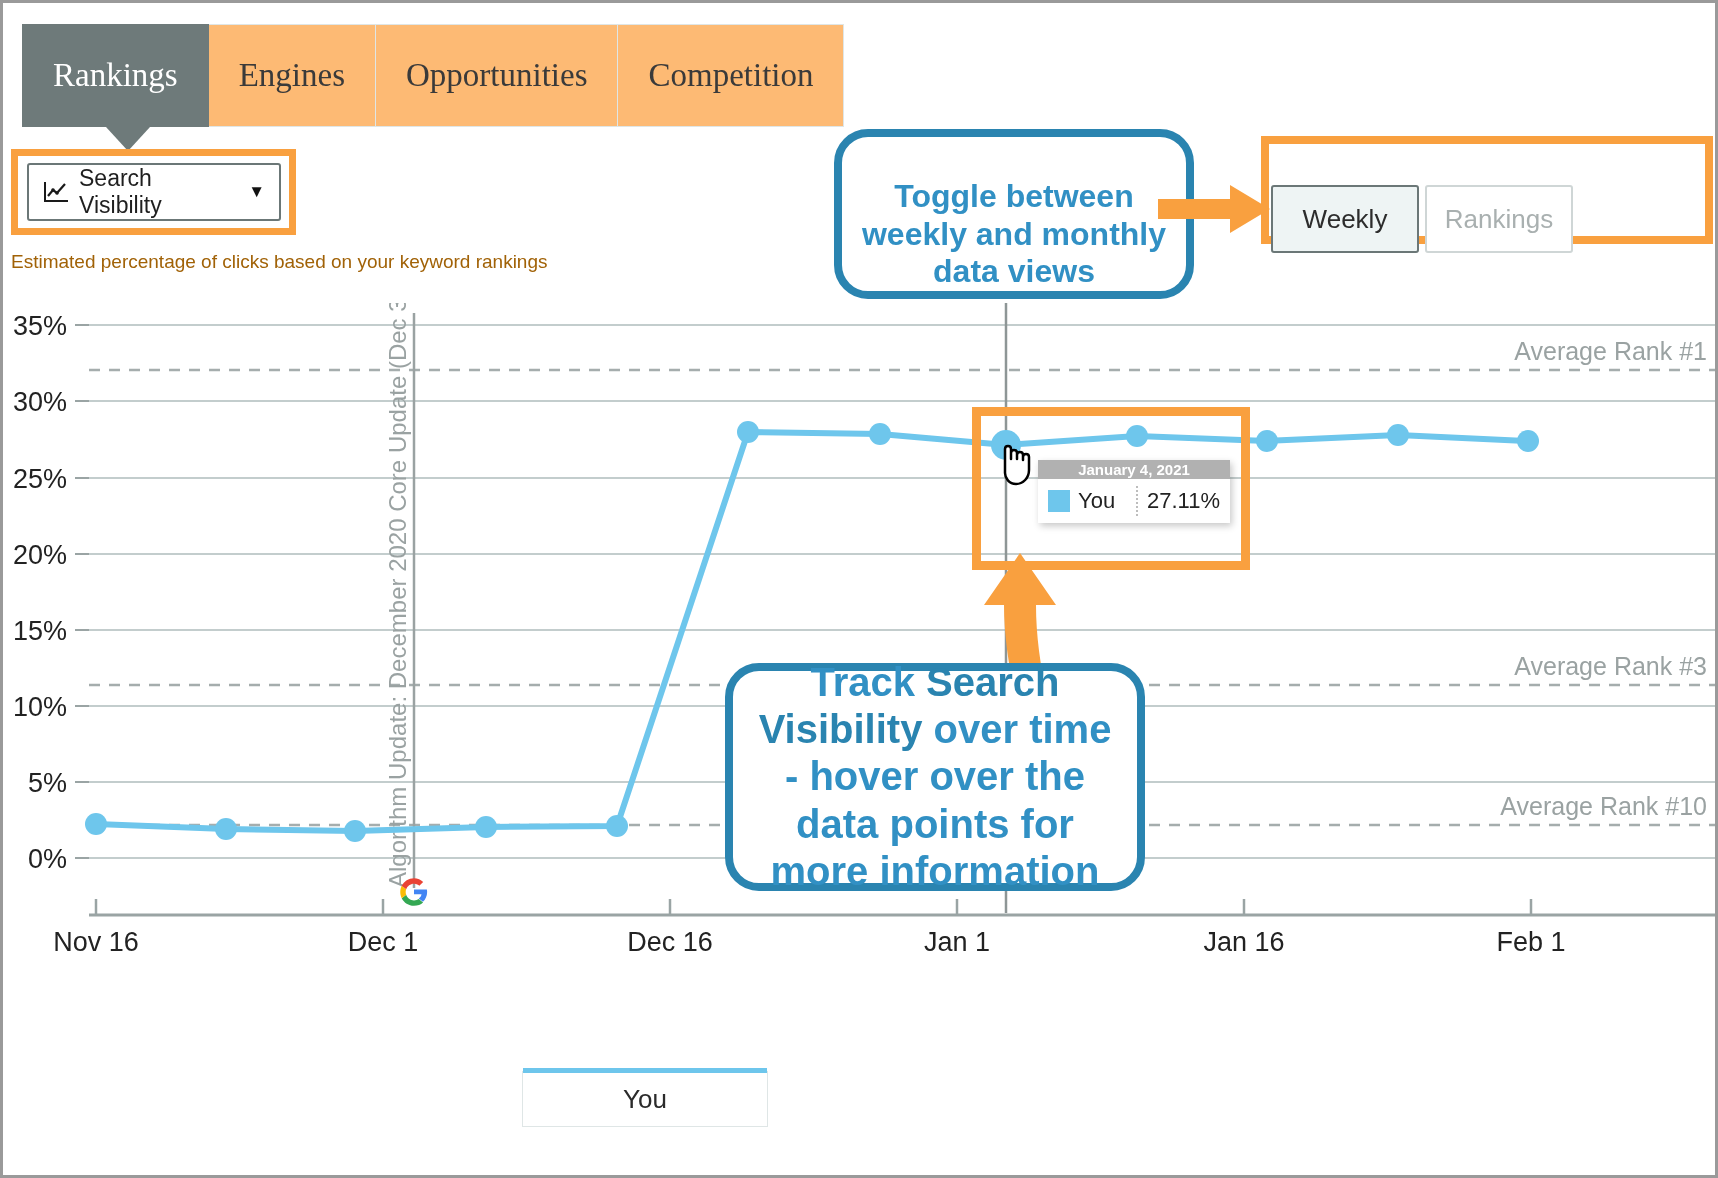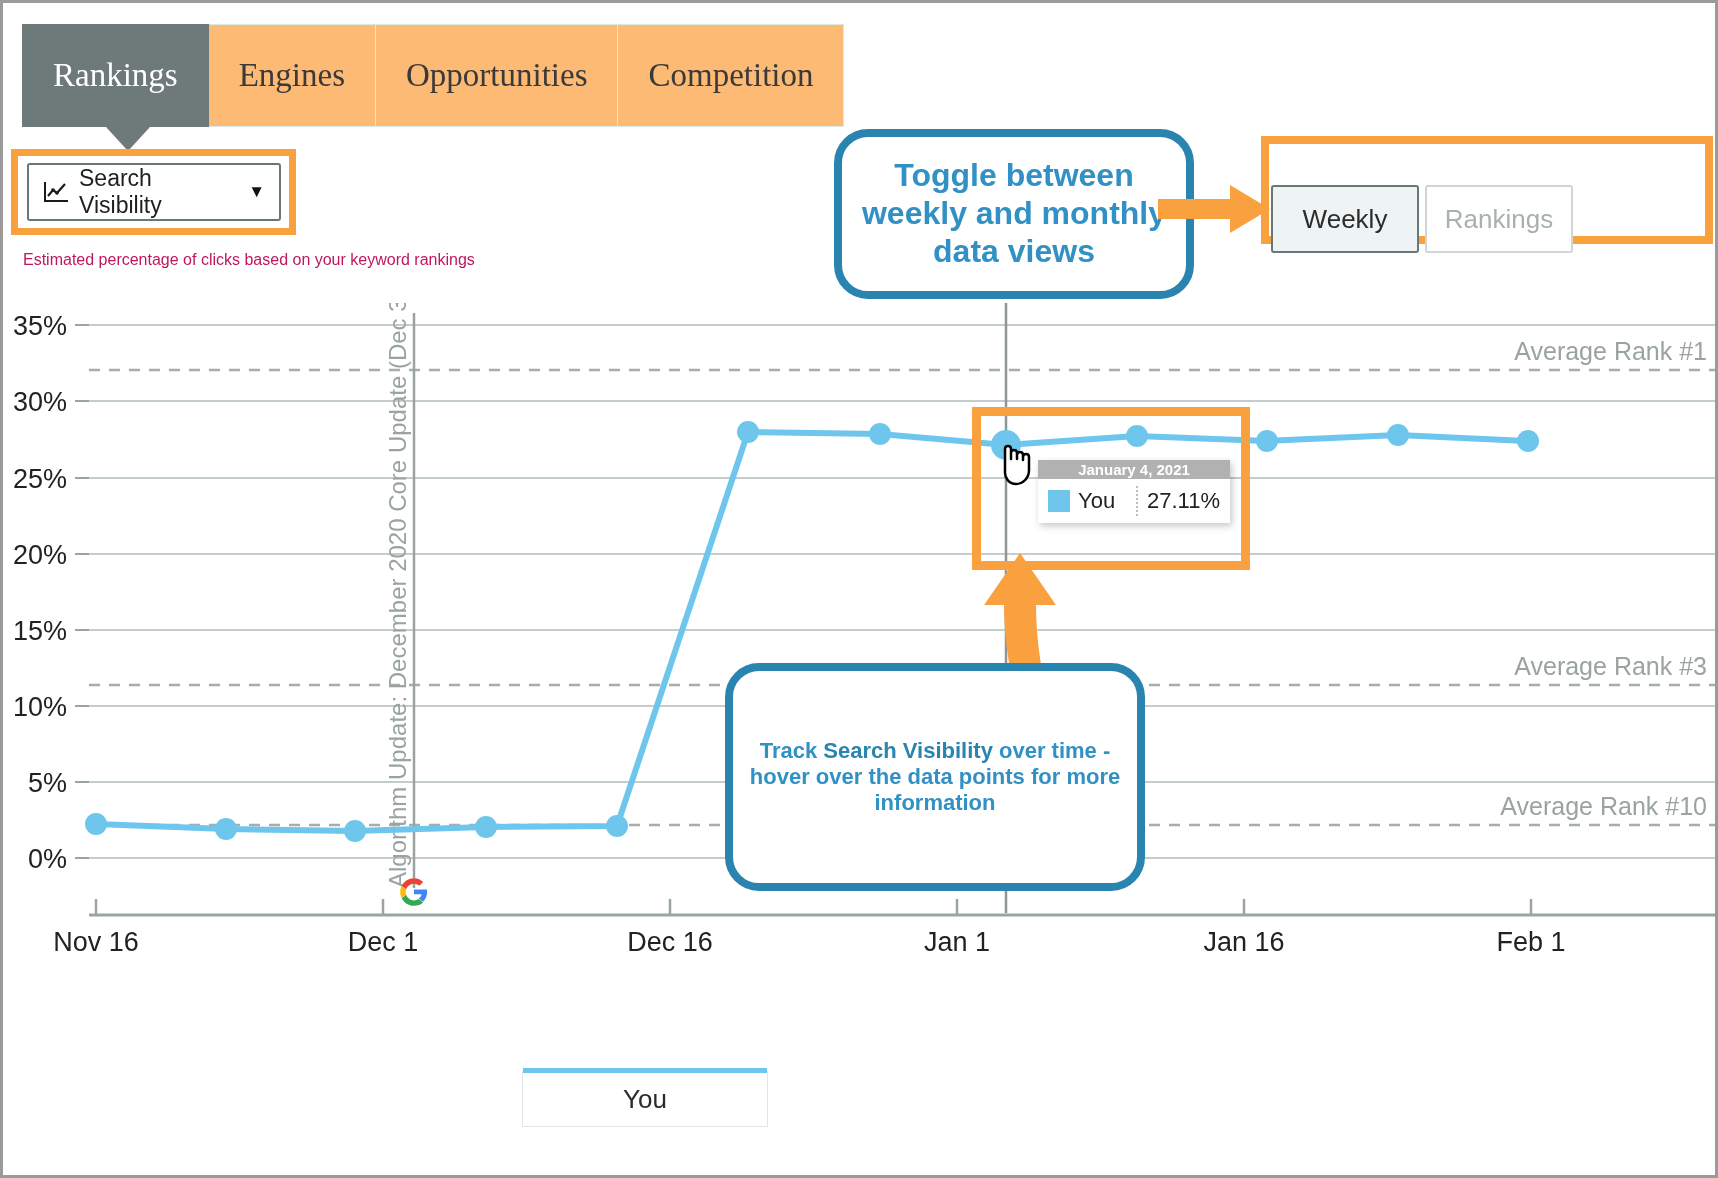--- a/index.html
+++ b/index.html
@@ -23,37 +23,37 @@
   #metric-highlight{position:absolute;left:8px;top:146px;width:285px;height:86px;
        border:7px solid #f9a03f;box-sizing:border-box;}
   #metric-btn{position:absolute;left:24px;top:160px;width:254px;height:58px;
        border:2px solid #6b7777;background:#fff;border-radius:3px;
        display:flex;align-items:center;padding:0 14px;box-sizing:border-box;gap:10px;}
   #metric-btn .label{font-size:23px;color:#1f1f1f;font-family:"Liberation Sans",sans-serif;}
   #metric-btn .caret{margin-left:auto;font-size:17px;color:#111;}
   .chart-glyph{width:26px;height:24px;flex:none;}
 
   
-  #subtitle{position:absolute;left:20px;top:248px;font-size:16px;color:#be185d;}
+  #subtitle{position:absolute;left:8px;top:248px;font-size:19px;color:#a16207;}
 
   
   #toggle-highlight{position:absolute;left:1258px;top:133px;width:452px;height:108px;
        border:8px solid #f9a03f;box-sizing:border-box;}
   #toggle-group{position:absolute;left:1268px;top:153px;display:flex;gap:6px;margin-top:29px;}
   .seg{width:148px;height:68px;display:flex;align-items:center;justify-content:center;
        font-size:26px;box-sizing:border-box;border-radius:3px;}
   .seg.on{background:#eef4f4;border:2px solid #6b7777;color:#2c2c2c;}
   .seg.off{background:#fff;border:2px solid #cfd6d6;color:#a9b0b0;}
 
   
   .bubble{position:absolute;background:#fff;border:8px solid #2a84b0;border-radius:34px;
           color:#3190c4;text-align:center;font-weight:bold;line-height:1.18;
           display:flex;align-items:center;justify-content:center;box-sizing:border-box;}
-  #bubble-top{left:831px;top:126px;width:360px;height:170px;font-size:32px;padding:0 18px;}
-  #bubble-bottom{left:722px;top:660px;width:420px;height:228px;font-size:22px;padding:15px 16px;}
+  #bubble-top{left:831px;top:126px;width:360px;height:170px;font-size:32px;padding:0 18px;align-items:flex-end;}
+  #bubble-bottom{left:722px;top:660px;width:420px;height:228px;font-size:40px;padding:15px 16px;}
   #bubble-bottom b{color:#2a84b0;}
 
   
   #arrow-right{position:absolute;left:1155px;top:182px;width:116px;height:48px;}
   #arrow-up{position:absolute;left:965px;top:540px;width:110px;height:160px;}
 
   
   #tooltip-highlight{position:absolute;left:969px;top:404px;width:278px;height:163px;
        border:9px solid #f9a03f;box-sizing:border-box;}
 

